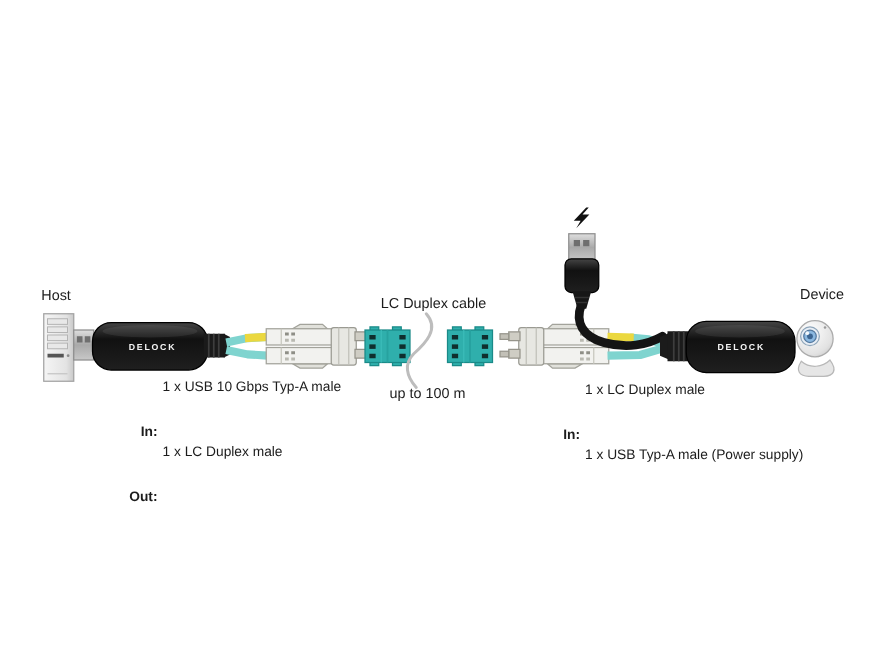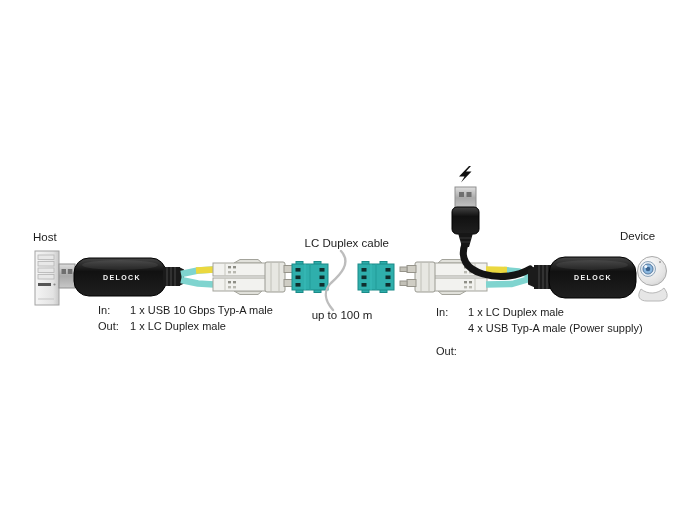--- a/index.html
+++ b/index.html
@@ -19,21 +19,21 @@
   }
   .centered{ text-align:center; }
   .spec{
     position:absolute;
     font-size:11px;
     color:#1c1c1c;
   }
   .spec .row{ display:flex; line-height:15.5px; white-space:nowrap; }
   .spec .row.gap{ margin-top:8px; }
   .spec .lbl{
-    width:28px; font-weight:normal; margin-right:4px; flex:none;
+    width:28px; text-align:right; font-weight:bold; margin-right:4px; flex:none;margin-top:36px;
   }
   .spec .val{ text-align:right; }
   svg text.logo{
     fill:#f5f5f5;
     font-family:"Liberation Sans", sans-serif;
     font-size:7px;
     letter-spacing:1.4px;
     font-weight:bold;
   }
 </style>
@@ -192,21 +192,21 @@
       <circle cx="648" cy="269" r="5" fill="#8bb8e0" stroke="#55799e" stroke-width="1"></circle>
       <circle cx="648" cy="269" r="2.3" fill="#3c6591"></circle>
       <circle cx="645.8" cy="266.5" r="1.5" fill="#ffffff" opacity="0.9"></circle>
       <circle cx="660" cy="262" r="1" fill="#9a9a9a"></circle>
     </g>
   </svg>
 
   
   <div class="lbl-big" style="left:33px; top:231px;">Host</div>
 
-  <div class="lbl-big" style="left:620px; top:230px;">Device</div>
+  <div class="lbl-big" style="left:640px; top:230px;">Device</div>
 
   <div class="lbl-big centered" style="left:289px; top:237px; width:100px;text-align:right;">LC Duplex cable</div>
 
   <div class="lbl-big centered" style="left:292px; top:309px; width:100px;">up to 100 m</div>
 
   
   <div class="spec" style="left:98px; top:303px;">
     <div class="row">
       <span class="lbl">In:</span>
       <span class="val">1 x USB 10 Gbps Typ-A male</span>
@@ -218,20 +218,20 @@
   </div>
 
   
   <div class="spec" style="left:436px; top:305px;">
     <div class="row">
       <span class="lbl">In:</span>
       <span class="val">1 x LC Duplex male</span>
     </div>
     <div class="row">
       <span class="lbl"></span>
-      <span class="val">4 x USB Typ-A male (Power supply)</span>
+      <span class="val">1 x USB Typ-A male (Power supply)</span>
     </div>
     <div class="row gap">
       <span class="lbl">Out:</span>
     </div>
   </div>
 
 </div>
 
 </body></html>

